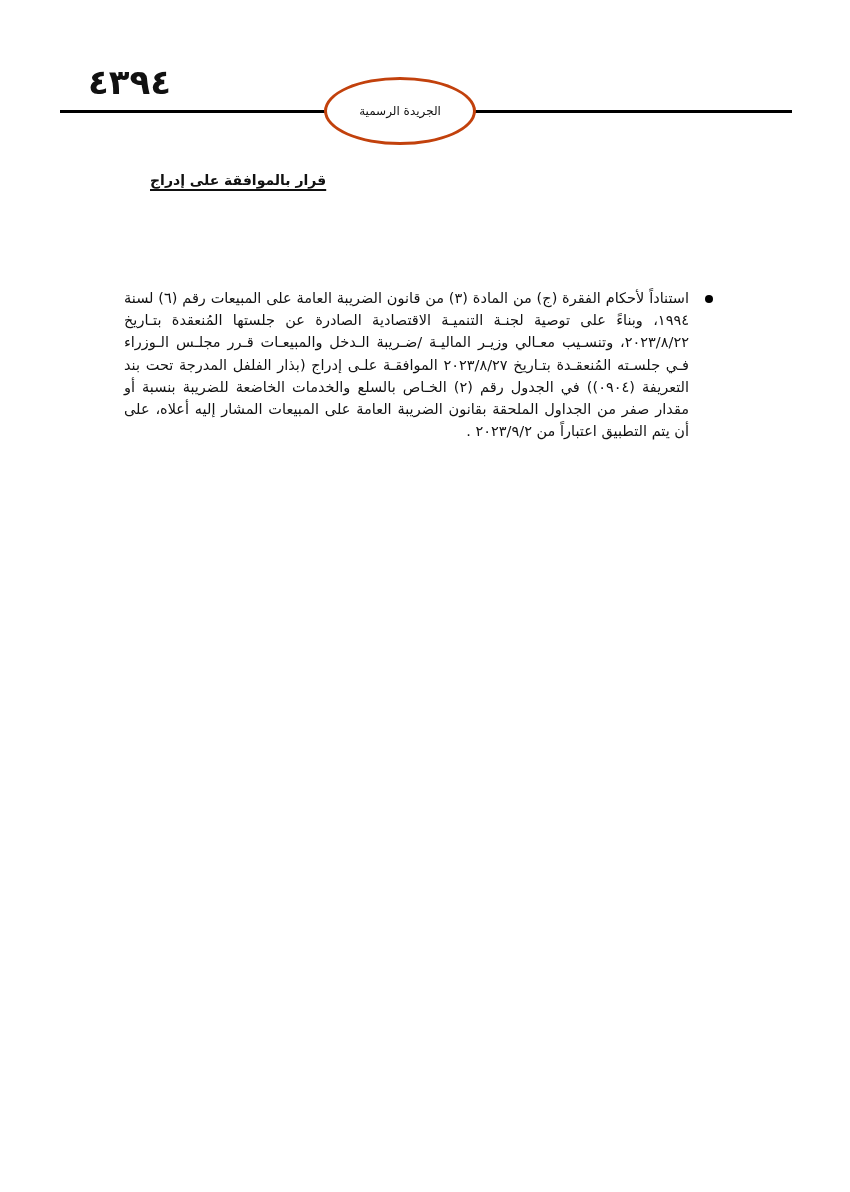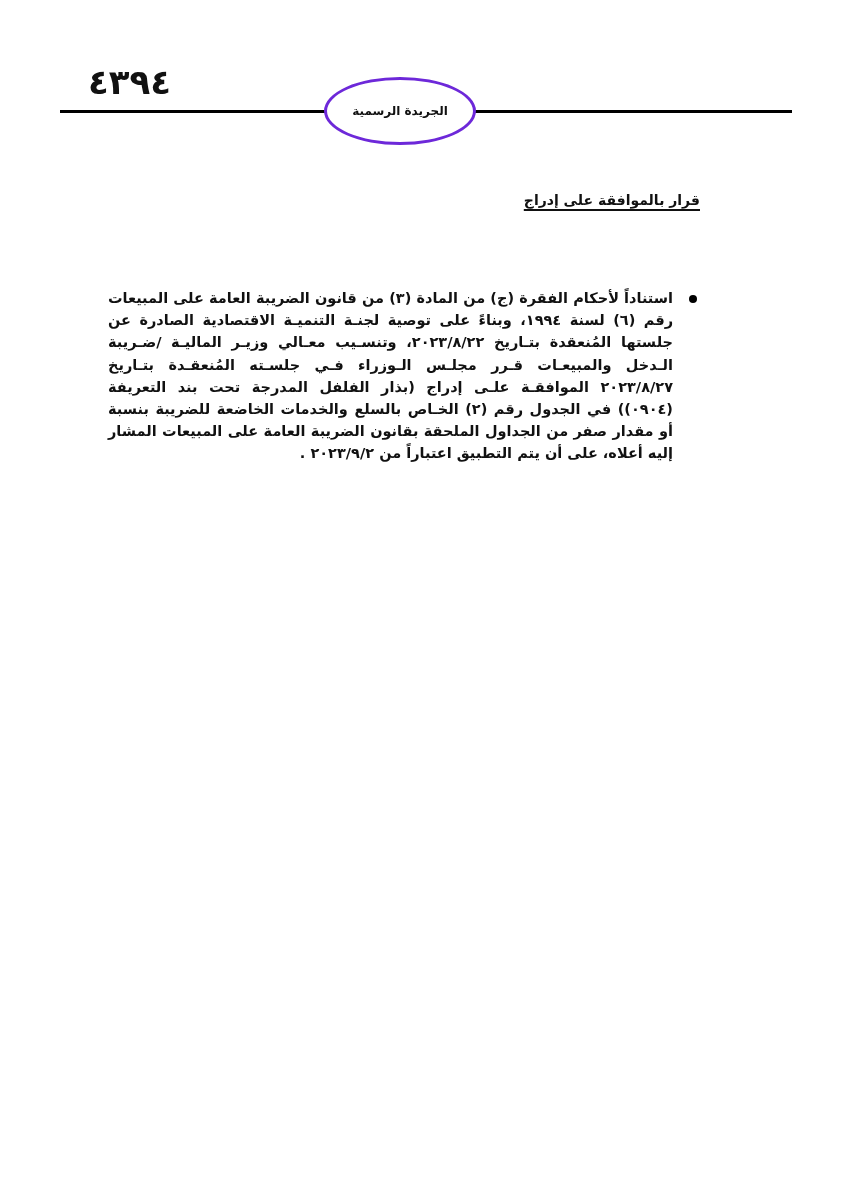--- a/index.html
+++ b/index.html
@@ -10,35 +10,35 @@
     .page-number {
       position: absolute; left: 88px; top: 62px;
       font-size: 34px; font-weight: bold; letter-spacing: 1px; direction: ltr;
     }
     .header-rule {
       position: absolute; left: 60px; width: 732px; top: 110px;
       height: 3px; background: #000;
     }
     .header-oval {
       position: absolute; left: 324px; top: 77px; width: 152px; height: 68px;
-      border: 3px solid #6d28d9; border-radius: 50%; background: #fff;
+      border: 3px solid #c2410c; border-radius: 50%; background: #fff;
       display: flex; align-items: center; justify-content: center;
-      font-size: 12px; box-sizing: border-box; font-weight: bold;
+      font-size: 12px; box-sizing: border-box;
     }
     .titles {
-      position: absolute; left: 150px; width: 550px; top: 166px; text-align: right; margin-top: 20px;
+      position: absolute; left: 150px; width: 550px; top: 166px; text-align: left;
     }
     .title-line {
       font-weight: bold; font-size: 14px; line-height: 28px;
       text-decoration: underline; text-underline-offset: 4px;
       text-decoration-thickness: 2px;
     }
     .body-block {
-      position: absolute; left: 108px; width: 565px; top: 287px;
-      font-size: 14.5px; font-weight: bold; line-height: 22.2px;
+      position: absolute; left: 124px; width: 565px; top: 287px;
+      font-size: 14.5px; font-weight: normal; line-height: 22.2px;
       text-align: justify; text-align-last: right;
     }
     .bullet {
       position: absolute; right: -24px; top: 8px; width: 8px; height: 8px;
       border-radius: 50%; background: #000;
     }
   </style>
 </head>
 <body>
 

